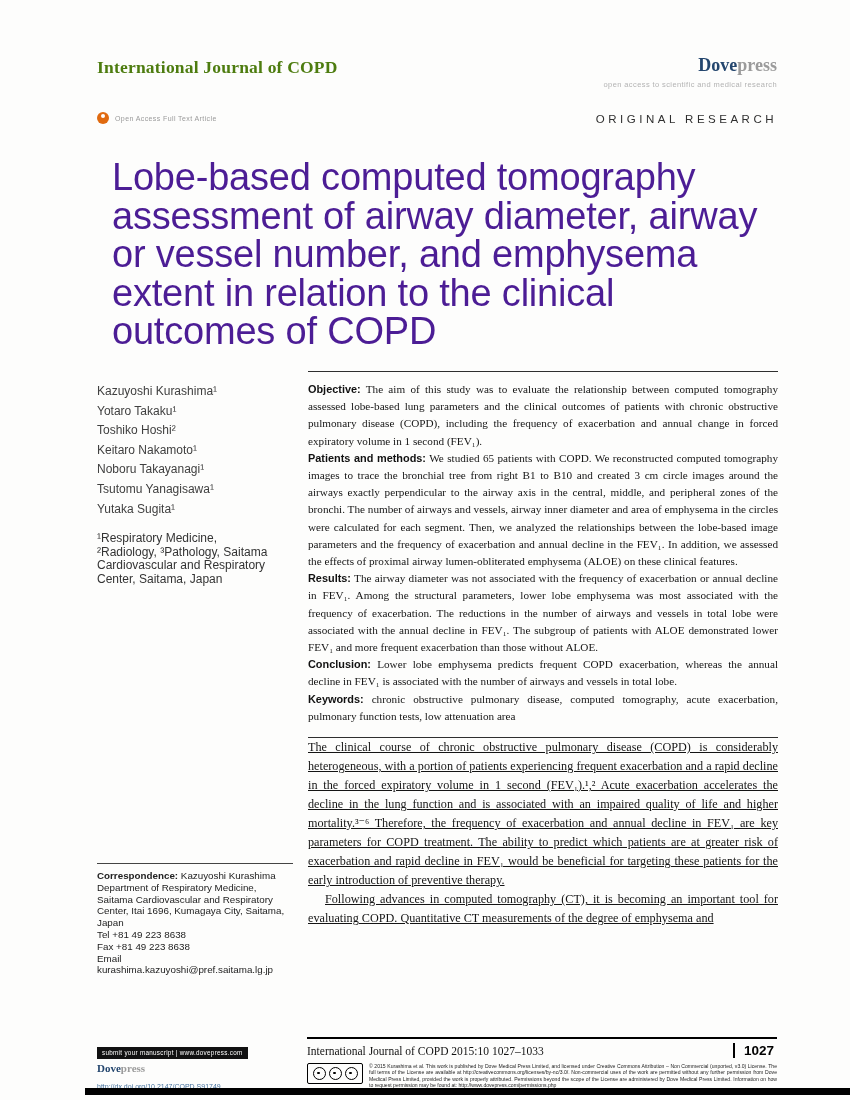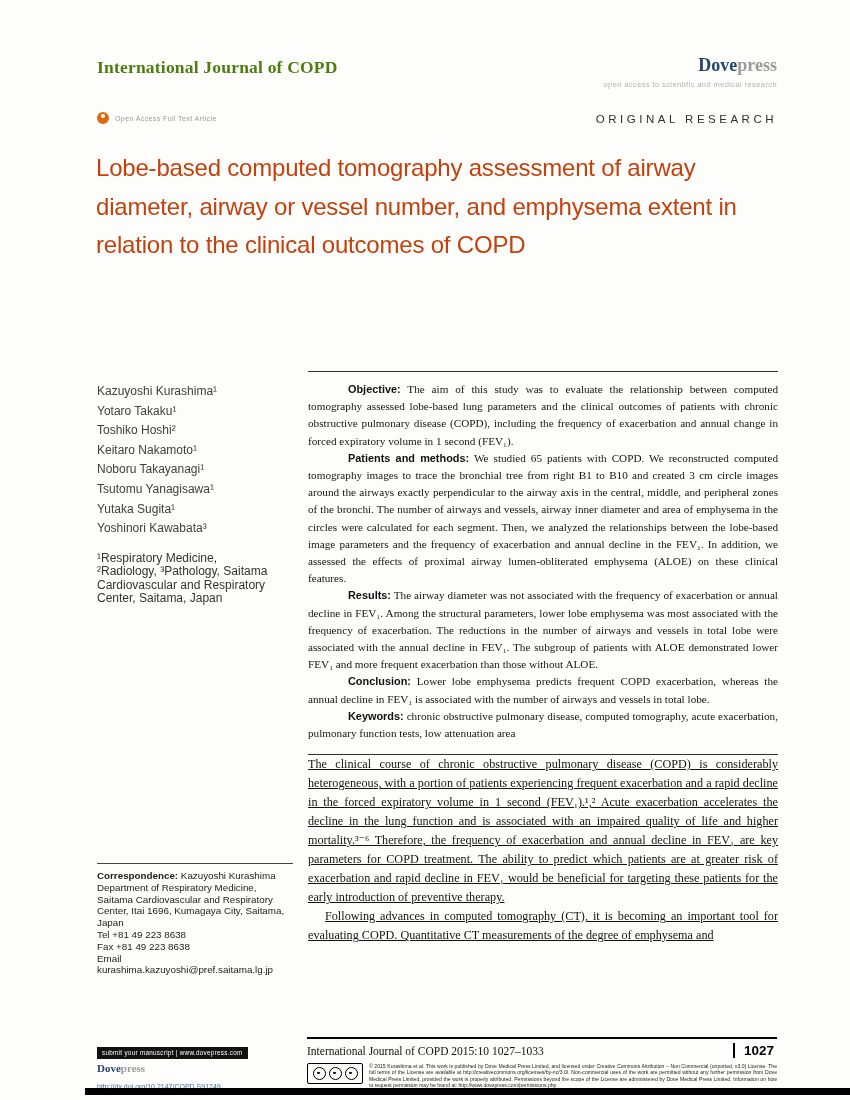--- a/index.html
+++ b/index.html
@@ -15,38 +15,38 @@
   .tagline{margin-top:4px;font-size:7.5px;color:#b3b3b3;letter-spacing:.4px;}
 
   .oa-row{position:absolute;left:97px;top:112px;display:flex;align-items:center;gap:6px;}
   .oa-icon{width:12px;height:12px;border-radius:50%;background:#e06a10;position:relative;flex-shrink:0;}
   .oa-icon::after{content:"";position:absolute;left:4px;top:2px;width:4px;height:4px;border-radius:50%;background:#fff;}
   .oa-text{font-size:7px;color:#9a9a9a;letter-spacing:.4px;}
   .article-type{position:absolute;right:73px;top:113px;font-size:11.5px;font-weight:500;
     letter-spacing:3.5px;color:#2f2f2f;}
 
   
-  .title{position:absolute;left:96px;top:133px;width:655px;
-    font-size:24px;line-height:38.5px;font-weight:400;color:#c2410c;letter-spacing:-.2px;}
+  .title{position:absolute;left:112px;top:133px;width:655px;
+    font-size:38px;line-height:38.5px;font-weight:400;color:#4c1d95;letter-spacing:-.2px;}
 
   
   .columns{position:absolute;left:97px;top:371px;width:681px;display:flex;}
   .left-col{width:196px;flex-shrink:0;}
   .right-col{width:470px;margin-left:15px;}
 
   .authors{padding-top:11px;}
   .author-line{font-size:12px;line-height:19.6px;color:#404040;}
   .affiliations{margin-top:13px;width:172px;font-size:12px;line-height:13.5px;color:#333;}
 
   
   .abstract{border-top:1px solid #2f2f2f;border-bottom:1px solid #2f2f2f;padding:9px 0 12px 0;}
   .abstract p{margin:0;font:11.2px/17.2px "Liberation Serif","DejaVu Serif",serif;
     color:#141414;text-align:justify;}
   .abstract p strong{font-family:"Liberation Sans","DejaVu Sans",sans-serif;
-    font-size:10.9px;font-weight:bold;color:#111;margin-left:40px;}
+    font-size:10.9px;font-weight:bold;color:#111;}
 
   .intro-heading{margin:12px 0 7px 0;font-size:18px;font-weight:bold;color:#111;letter-spacing:-.2px;}
   .body-p{margin:0;font:12.2px/19px "Liberation Serif","DejaVu Serif",serif;
     color:#141414;text-align:justify;text-decoration:underline;}
   .body-p.indent{text-indent:17px;}
 
   
   .correspondence{position:absolute;left:97px;top:863px;width:196px;
     border-top:1px solid #444;padding-top:6px;font-size:9.8px;line-height:11.8px;color:#222;}
   .correspondence p{margin:0;}
@@ -100,21 +100,20 @@
 
     <aside class="left-col">
       <div class="authors">
         <div class="author-line">Kazuyoshi Kurashima¹</div>
         <div class="author-line">Yotaro Takaku¹</div>
         <div class="author-line">Toshiko Hoshi²</div>
         <div class="author-line">Keitaro Nakamoto¹</div>
         <div class="author-line">Noboru Takayanagi¹</div>
         <div class="author-line">Tsutomu Yanagisawa¹</div>
         <div class="author-line">Yutaka Sugita¹</div>
-        <div class="author-line">Yoshinori Kawabata³</div>
       </div>
       <div class="affiliations">¹Respiratory Medicine, ²Radiology, ³Pathology, Saitama Cardiovascular and Respiratory Center, Saitama, Japan</div>
     </aside>
 
     <main class="right-col">
       <div class="abstract">
         <p><strong>Objective:</strong> <span>The aim of this study was to evaluate the relationship between computed tomography assessed lobe-based lung parameters and the clinical outcomes of patients with chronic obstructive pulmonary disease (COPD), including the frequency of exacerbation and annual change in forced expiratory volume in 1 second (FEV₁).</span></p>
         <p><strong>Patients and methods:</strong> <span>We studied 65 patients with COPD. We reconstructed computed tomography images to trace the bronchial tree from right B1 to B10 and created 3 cm circle images around the airways exactly perpendicular to the airway axis in the central, middle, and peripheral zones of the bronchi. The number of airways and vessels, airway inner diameter and area of emphysema in the circles were calculated for each segment. Then, we analyzed the relationships between the lobe-based image parameters and the frequency of exacerbation and annual decline in the FEV₁. In addition, we assessed the effects of proximal airway lumen-obliterated emphysema (ALOE) on these clinical features.</span></p>
         <p><strong>Results:</strong> <span>The airway diameter was not associated with the frequency of exacerbation or annual decline in FEV₁. Among the structural parameters, lower lobe emphysema was most associated with the frequency of exacerbation. The reductions in the number of airways and vessels in total lobe were associated with the annual decline in FEV₁. The subgroup of patients with ALOE demonstrated lower FEV₁ and more frequent exacerbation than those without ALOE.</span></p>
         <p><strong>Conclusion:</strong> <span>Lower lobe emphysema predicts frequent COPD exacerbation, whereas the annual decline in FEV₁ is associated with the number of airways and vessels in total lobe.</span></p>

